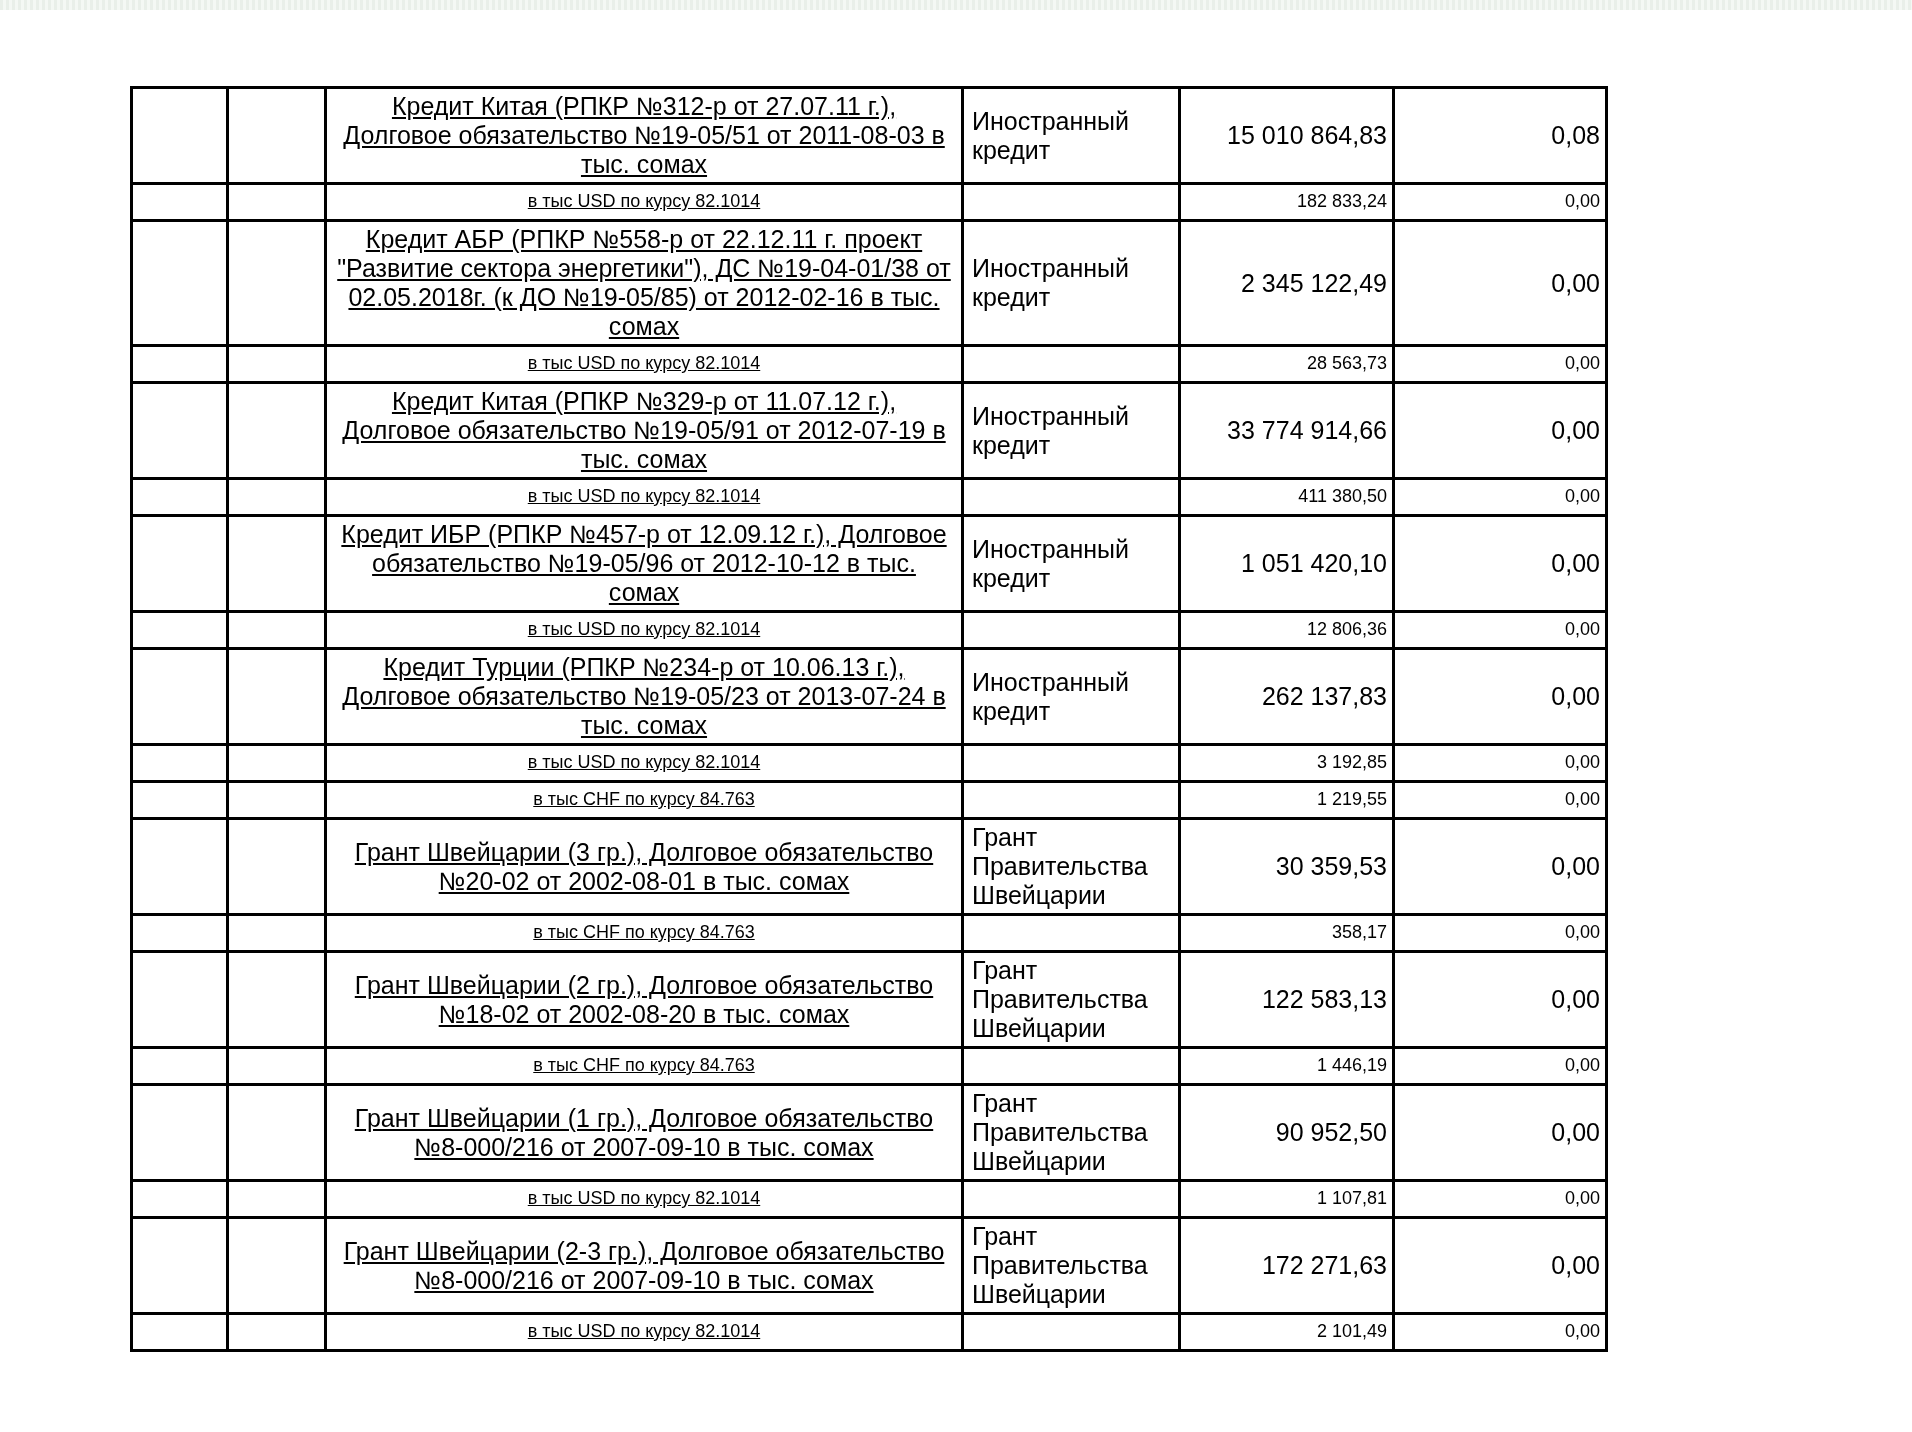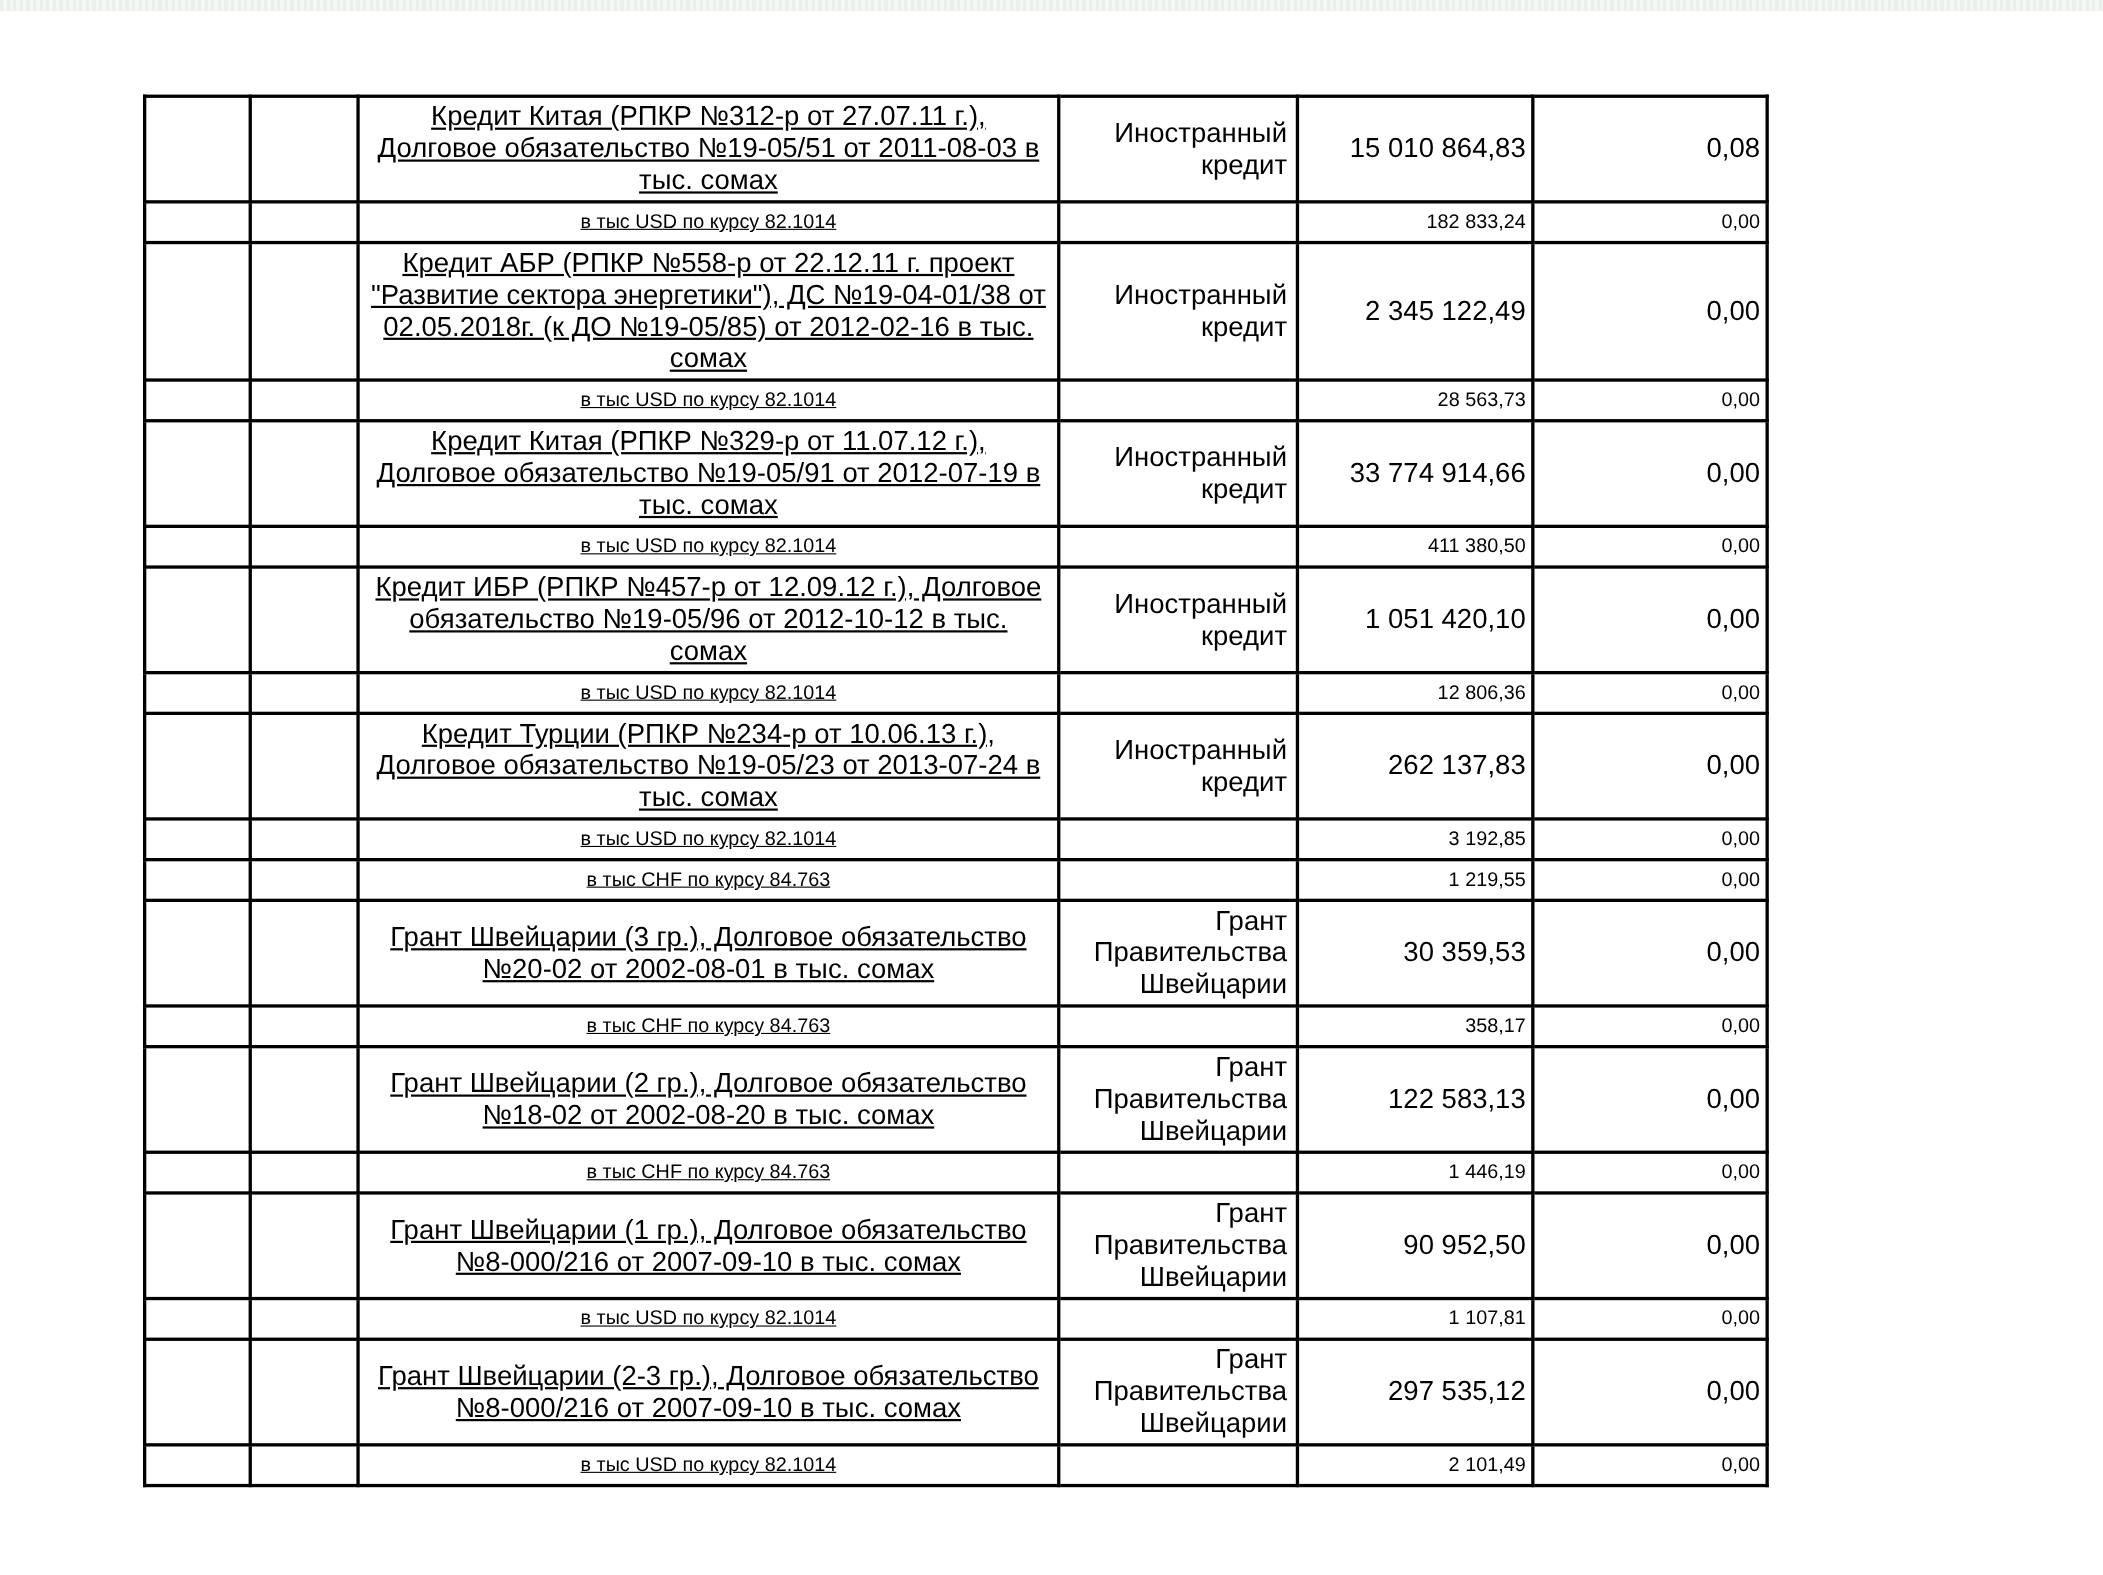--- a/index.html
+++ b/index.html
@@ -51,21 +51,21 @@
   }
   td.c-empty {
     padding: 0;
   }
   td.c-desc {
     text-align: center;
     padding: 3px 10px;
     text-decoration: underline;
   }
   td.c-type {
-    text-align: right;
+    text-align: left;
     padding: 3px 8px;
   }
   td.c-amount, td.c-rate {
     text-align: right;
     padding: 3px 5px 3px 2px;
   }
 </style>
 </head>
 <body>
 
@@ -234,21 +234,21 @@
     <td class="c-type"></td>
     <td class="c-amount">1 107,81</td>
     <td class="c-rate">0,00</td>
   </tr>
 
   <tr class="row-main">
     <td class="c-empty"></td>
     <td class="c-empty"></td>
     <td class="c-desc">Грант Швейцарии (2-3 гр.), Долговое обязательство №8-000/216 от 2007-09-10 в тыс. сомах</td>
     <td class="c-type">Грант Правительства Швейцарии</td>
-    <td class="c-amount">297 535,12</td>
+    <td class="c-amount">172 271,63</td>
     <td class="c-rate">0,00</td>
   </tr>
 
   <tr class="row-sub">
     <td class="c-empty"></td>
     <td class="c-empty"></td>
     <td class="c-desc">в тыс USD по курсу 82.1014</td>
     <td class="c-type"></td>
     <td class="c-amount">2 101,49</td>
     <td class="c-rate">0,00</td>

